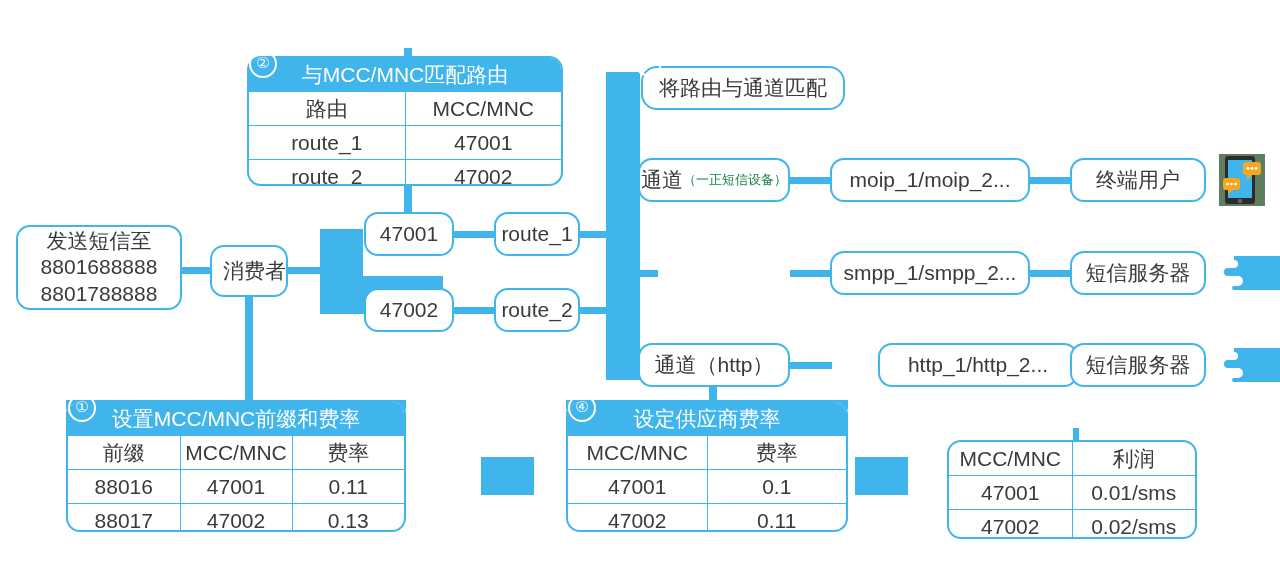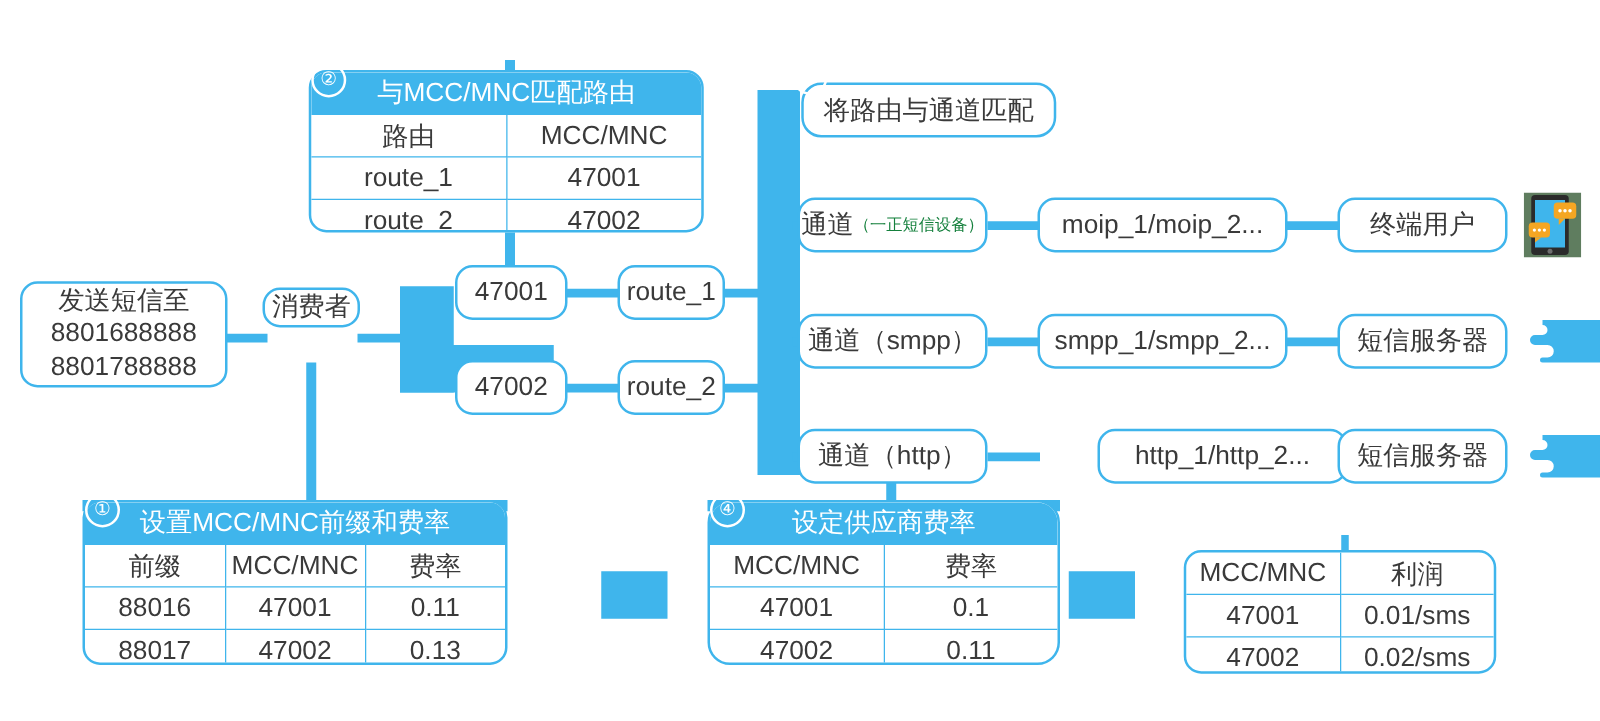--- a/index.html
+++ b/index.html
@@ -159,21 +159,21 @@
 
   <div class="bar" style="left:481px;top:457px;width:53px;height:38px;"></div>
   <div class="bar" style="left:855px;top:457px;width:53px;height:38px;"></div>
 
   <div class="node multiline" style="left:16px;top:225px;width:166px;height:85px;">
     <span class="ln">发送短信至</span>
     <span class="ln">8801688888</span>
     <span class="ln">8801788888</span>
   </div>
 
-  <div class="node" style="left:210px;top:230px;width:78px;height:32px;">
+  <div class="node" style="left:210px;top:245px;width:78px;height:52px;justify-content:flex-end;">
     <span>消费者</span>
   </div>
 
   <div class="node" style="left:364px;top:212px;width:90px;height:44px;">
     <span>47001</span>
   </div>
   <div class="node" style="left:364px;top:288px;width:90px;height:44px;">
     <span>47002</span>
   </div>
 
@@ -211,23 +211,20 @@
       <circle cx="33" cy="14.5" r="1.4" fill="#ffffff"></circle>
       <circle cx="37" cy="14.5" r="1.4" fill="#ffffff"></circle>
       <rect x="4" y="24" width="17" height="12" rx="3" fill="#f5a623"></rect>
       <polygon points="9,36 9,40 14,36" fill="#f5a623"></polygon>
       <circle cx="8.5" cy="30" r="1.3" fill="#ffffff"></circle>
       <circle cx="12.5" cy="30" r="1.3" fill="#ffffff"></circle>
       <circle cx="16.5" cy="30" r="1.3" fill="#ffffff"></circle>
     </svg>
   </div>
 
-  <div class="node" style="left:638px;top:251px;width:152px;height:44px;">
-    <span>通道（smpp）</span>
-  </div>
   <div class="node" style="left:830px;top:251px;width:200px;height:44px;">
     <span>smpp_1/smpp_2...</span>
   </div>
   <div class="node" style="left:1070px;top:251px;width:136px;height:44px;">
     <span>短信服务器</span>
   </div>
   <div class="icon-server" style="left:1220px;top:250px;">
     <svg width="60" height="46" viewBox="0 0 60 46">
       <path d="M14,6 h46 v34 h-46 a1,1 0 0 1 0,-4 h4 a1,1 0 0 0 0,-10 h-10 a1,1 0 0 1 0,-8 h6 a1,1 0 0 0 0,-8 z" fill="#3fb5ec"></path>
     </svg>
@@ -286,21 +283,21 @@
       <tr>
         <td>88017</td>
         <td>47002</td>
         <td>0.13</td>
       </tr>
     </tbody>
       </table>
   </div>
   <div class="step" style="left:68px;top:394px;">①</div>
 
-  <div class="card" style="left:566px;top:400px;width:282px;height:132px;border-radius:18px;">
+  <div class="card" style="left:566px;top:400px;width:282px;height:132px;">
     <div class="card-title">设定供应商费率</div>
     <table class="tbl">
       <tbody>
           <tr>
         <td>MCC/MNC</td>
         <td>费率</td>
       </tr>
       <tr>
         <td>47001</td>
         <td>0.1</td>

